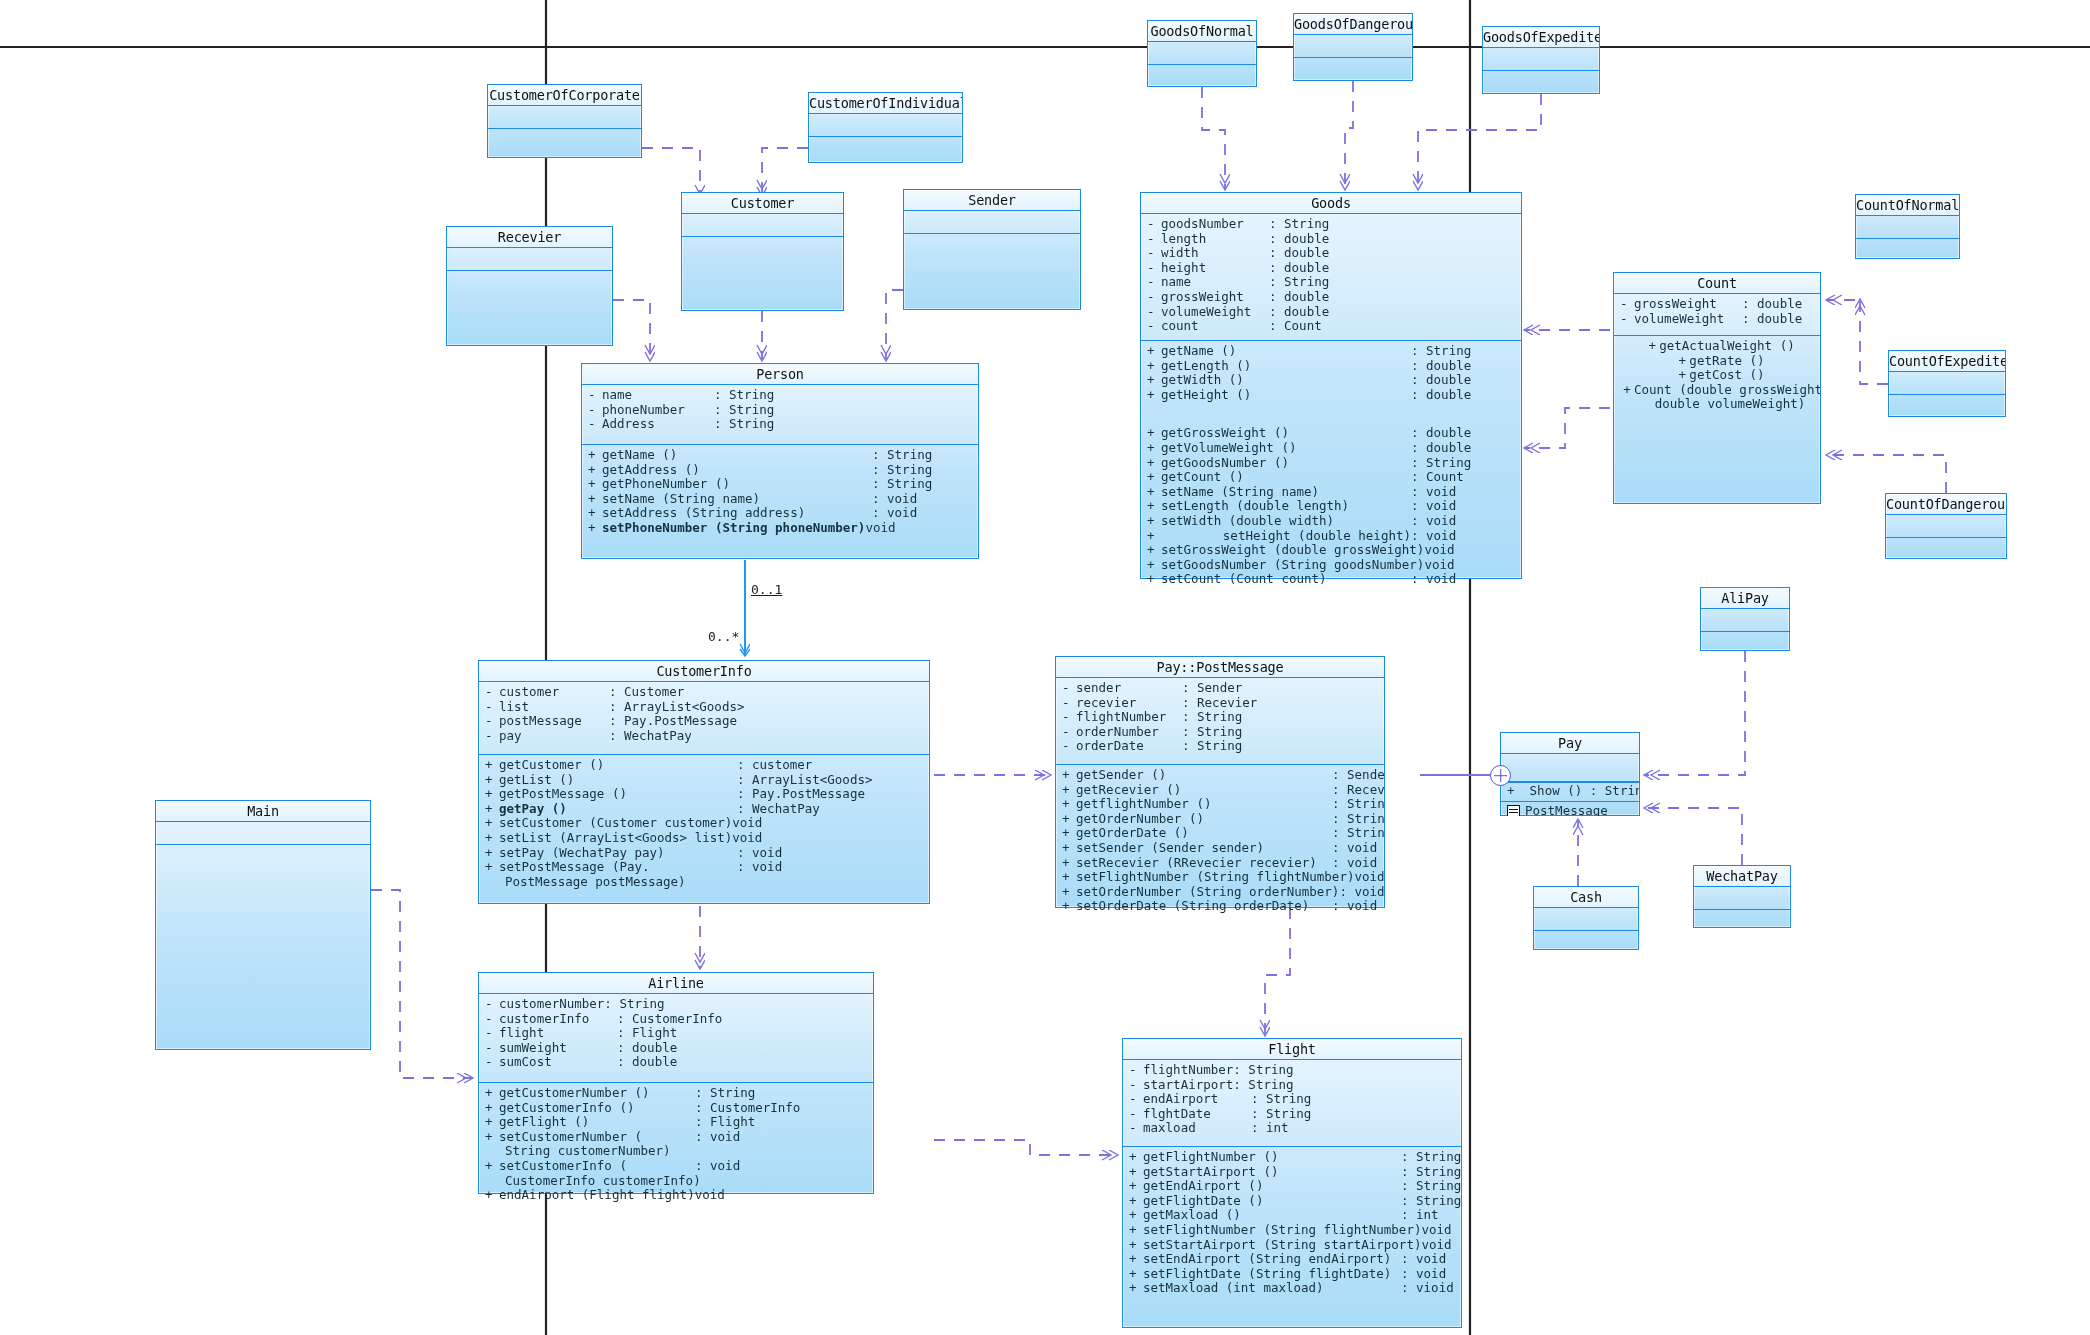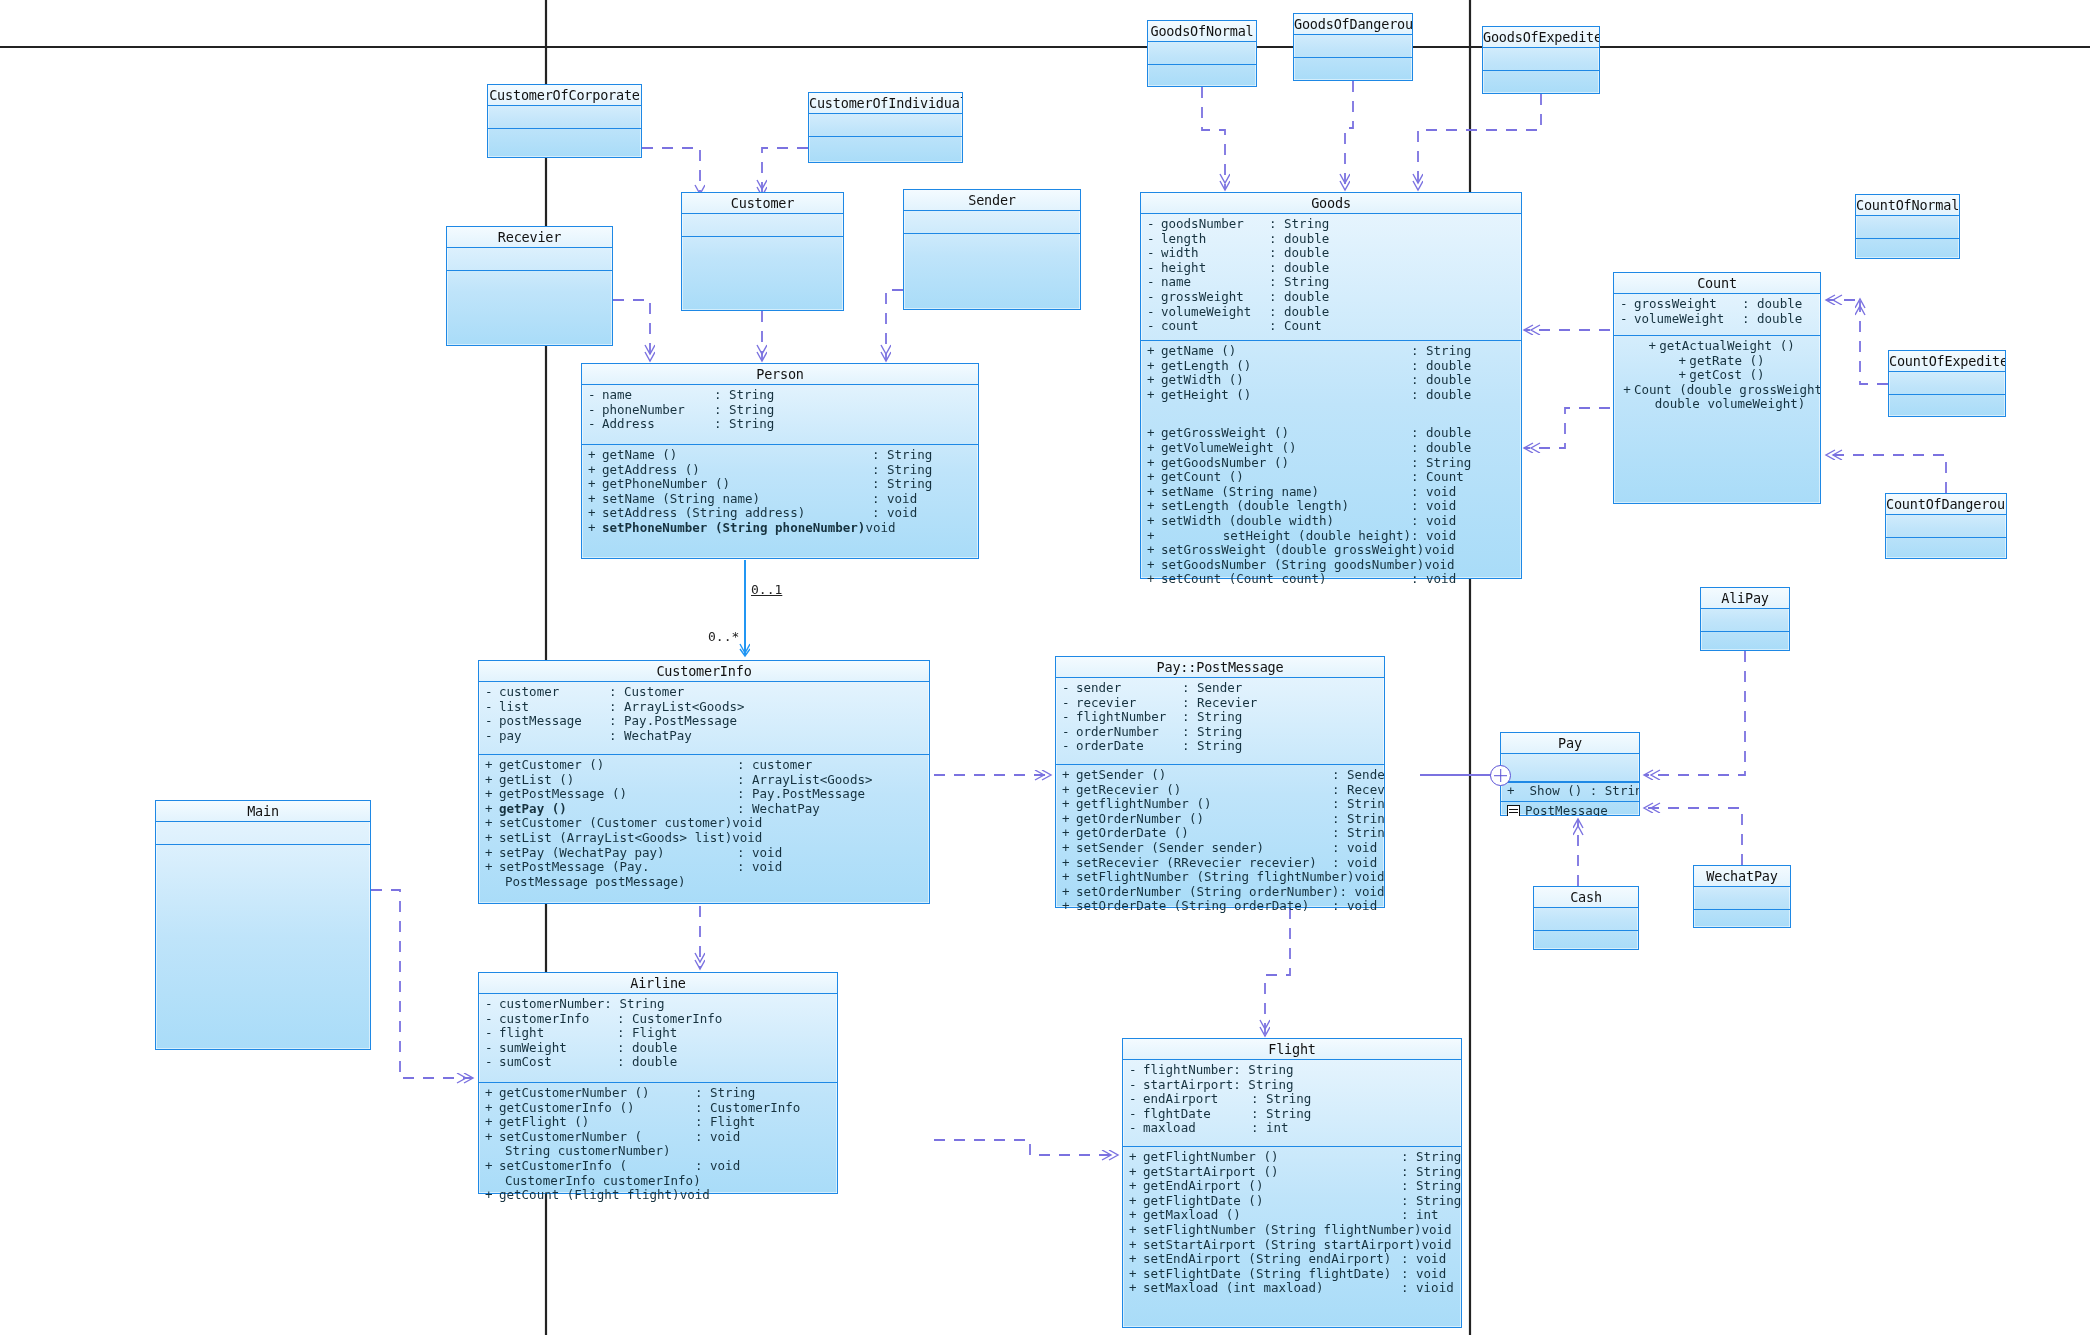--- a/index.html
+++ b/index.html
@@ -340,38 +340,38 @@
           <div class="row r2"><span class="vis">+</span><span class="nm" style="min-width: 0px;">setFlightNumber (String flightNumber)</span><span class="ty">void</span></div>
           <div class="row r2"><span class="vis">+</span><span class="nm" style="min-width: 256px;">setOrderNumber (String orderNumber)</span><span class="ty">: void</span></div>
           <div class="row r2"><span class="vis">+</span><span class="nm" style="min-width: 256px;">setOrderDate (String orderDate)</span><span class="ty">: void</span></div>
         </div>
       </div>
       <div class="cls" style="left: 155px; top: 800px; width: 216px; height: 250px;">
         <div class="title">Main</div>
         <div class="attrs empty" style="height: 22px;"></div>
         <div class="ops empty" style="height: 205px;"></div>
       </div>
-      <div class="cls" style="left: 478px; top: 972px; width: 360px; height: 222px;">
+      <div class="cls" style="left: 478px; top: 972px; width: 396px; height: 222px;">
         <div class="title">Airline</div>
         <div class="attrs" style="height: 82px;">
           <div class="row r2"><span class="vis">-</span><span class="nm">customerNumber</span><span class="ty">: String</span></div>
           <div class="row r2"><span class="vis">-</span><span class="nm" style="min-width: 118px;">customerInfo</span><span class="ty">: CustomerInfo</span></div>
           <div class="row r2"><span class="vis">-</span><span class="nm" style="min-width: 118px;">flight</span><span class="ty">: Flight</span></div>
           <div class="row r2"><span class="vis">-</span><span class="nm" style="min-width: 118px;">sumWeight</span><span class="ty">: double</span></div>
           <div class="row r2"><span class="vis">-</span><span class="nm" style="min-width: 118px;">sumCost</span><span class="ty">: double</span></div>
         </div>
         <div class="ops" style="height: 117px;">
           <div class="row r2"><span class="vis">+</span><span class="nm" style="min-width: 196px;">getCustomerNumber ()</span><span class="ty">: String</span></div>
           <div class="row r2"><span class="vis">+</span><span class="nm" style="min-width: 196px;">getCustomerInfo ()</span><span class="ty">: CustomerInfo</span></div>
           <div class="row r2"><span class="vis">+</span><span class="nm" style="min-width: 196px;">getFlight ()</span><span class="ty">: Flight</span></div>
           <div class="row r2"><span class="vis">+</span><span class="nm" style="min-width: 196px;">setCustomerNumber (</span><span class="ty">: void</span></div>
           <div class="row r2 cont"><span class="nm">String customerNumber)</span></div>
           <div class="row r2"><span class="vis">+</span><span class="nm" style="min-width: 196px;">setCustomerInfo (</span><span class="ty">: void</span></div>
           <div class="row r2 cont"><span class="nm">CustomerInfo customerInfo)</span></div>
-          <div class="row r2"><span class="vis">+</span><span class="nm" style="min-width: 0px;">getCount (Flight flight)</span><span class="ty">void</span></div>
+          <div class="row r2"><span class="vis">+</span><span class="nm" style="min-width: 0px;">endAirport (Flight flight)</span><span class="ty">void</span></div>
         </div>
       </div>
       <div class="cls" style="left: 1122px; top: 1038px; width: 340px; height: 290px;">
         <div class="title">Flight</div>
         <div class="attrs" style="height: 80px;">
           <div class="row r2"><span class="vis">-</span><span class="nm">flightNumber</span><span class="ty">: String</span></div>
           <div class="row r2"><span class="vis">-</span><span class="nm">startAirport</span><span class="ty">: String</span></div>
           <div class="row r2"><span class="vis">-</span><span class="nm" style="min-width: 108px;">endAirport</span><span class="ty">: String</span></div>
           <div class="row r2"><span class="vis">-</span><span class="nm" style="min-width: 108px;">flghtDate</span><span class="ty">: String</span></div>
           <div class="row r2"><span class="vis">-</span><span class="nm" style="min-width: 108px;">maxload</span><span class="ty">: int</span></div>

